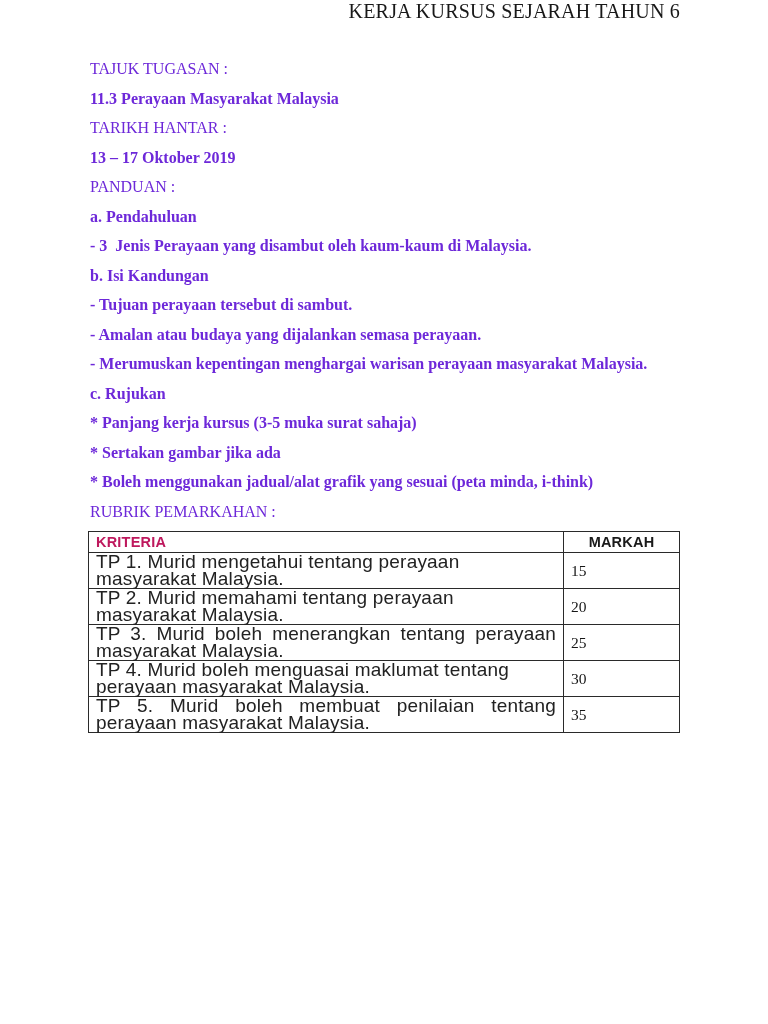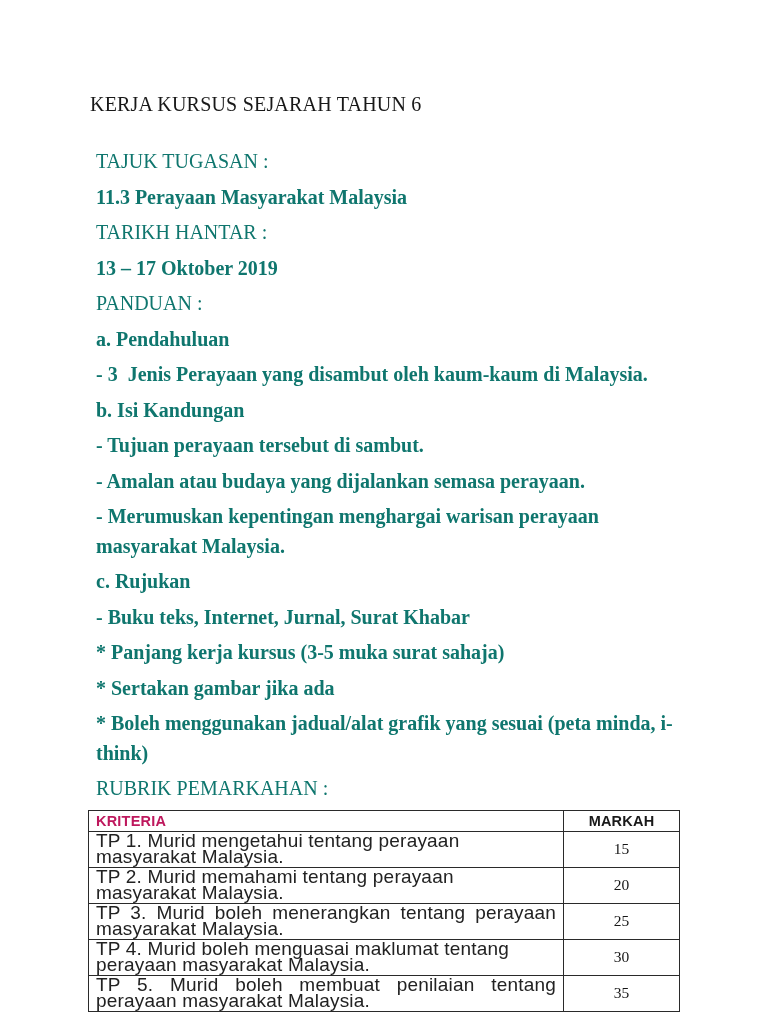--- a/index.html
+++ b/index.html
@@ -7,33 +7,33 @@
     width:768px;height:1024px;background:#ffffff;overflow:hidden;
     font-family:"Liberation Serif","DejaVu Serif",serif;
     color:#1c1c1c;
     -webkit-font-smoothing:antialiased;
   }
   .page{
     position:relative;width:768px;height:1024px;background:#ffffff;
     box-sizing:border-box;padding:0 88px 0 90px;
   }
   .doc-title{
-    margin:0;padding-top:93px;
-    text-align:left;
+    margin:0;
+    text-align:right;
     font-size:20px;font-weight:400;line-height:23px;
     letter-spacing:0.2px;
     color:#181818;
   }
   .body-lines{margin-top:31px;}
   .line{
-    margin:6px;
-    font-size:20px;
+    margin:0;
+    font-size:16px;
     line-height:29.5px;
     white-space:pre-wrap;
-    color:#0f766e;
+    color:#6d28d9;
   }
   .b{font-weight:700;}
   .r{font-weight:400;}
   table.rubric{
     border-collapse:collapse;
     margin-top:5px;
     margin-left:-2px;
     width:591px;
     table-layout:fixed;
     font-family:"Liberation Sans","DejaVu Sans",sans-serif;
@@ -54,21 +54,21 @@
     text-align:center;font-size:14.5px;font-weight:700;height:21px;
     letter-spacing:0.2px;color:#1a1a1a;
   }
   td.kriteria{
     font-size:19px;line-height:16.5px;letter-spacing:0.2px;
     color:#222;text-align:left;
   }
   tr.two td.kriteria{text-align:justify;}
   td.markah{
     font-family:"Liberation Serif","DejaVu Serif",serif;
-    font-size:15.5px;text-align:center;color:#161616;
+    font-size:15.5px;text-align:left;color:#161616;
   }
   tr.one{height:21px;}
   tr.two{height:35px;}
   tr.two-s{height:30px;margin-left:40px;}
 </style>
 </head>
 <body>
 
 <div class="page">
 
@@ -80,21 +80,20 @@
     <p class="line r">TARIKH HANTAR :</p>
     <p class="line b">13 – 17 Oktober 2019</p>
     <p class="line r">PANDUAN :</p>
     <p class="line b">a. Pendahuluan</p>
     <p class="line b">- 3  Jenis Perayaan yang disambut oleh kaum-kaum di Malaysia.</p>
     <p class="line b">b. Isi Kandungan</p>
     <p class="line b">- Tujuan perayaan tersebut di sambut.</p>
     <p class="line b">- Amalan atau budaya yang dijalankan semasa perayaan.</p>
     <p class="line b">- Merumuskan kepentingan menghargai warisan perayaan masyarakat Malaysia.</p>
     <p class="line b">c. Rujukan</p>
-    <p class="line b">- Buku teks, Internet, Jurnal, Surat Khabar</p>
     <p class="line b">* Panjang kerja kursus (3-5 muka surat sahaja)</p>
     <p class="line b">* Sertakan gambar jika ada</p>
     <p class="line b">* Boleh menggunakan jadual/alat grafik yang sesuai (peta minda, i-think)</p>
     <p class="line r">RUBRIK PEMARKAHAN :</p>
   </div>
 
   <table class="rubric">
     <colgroup>
         <col class="c-kriteria">
         <col class="c-markah">

